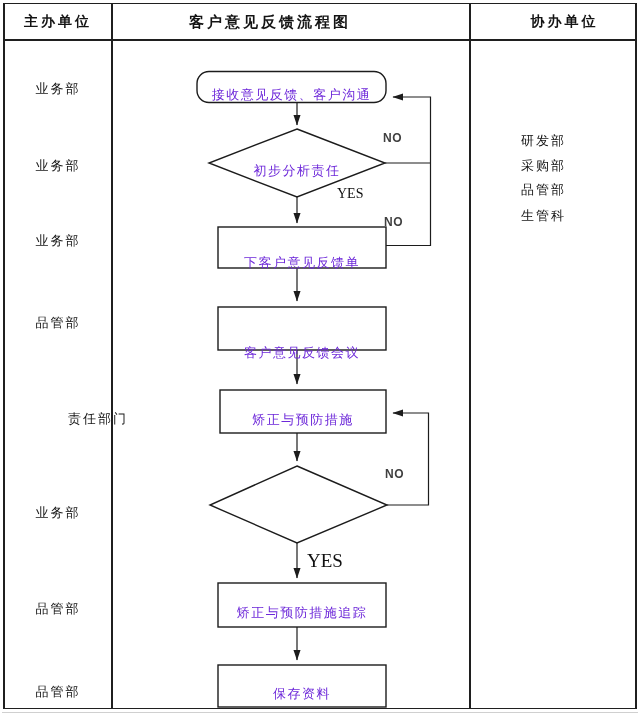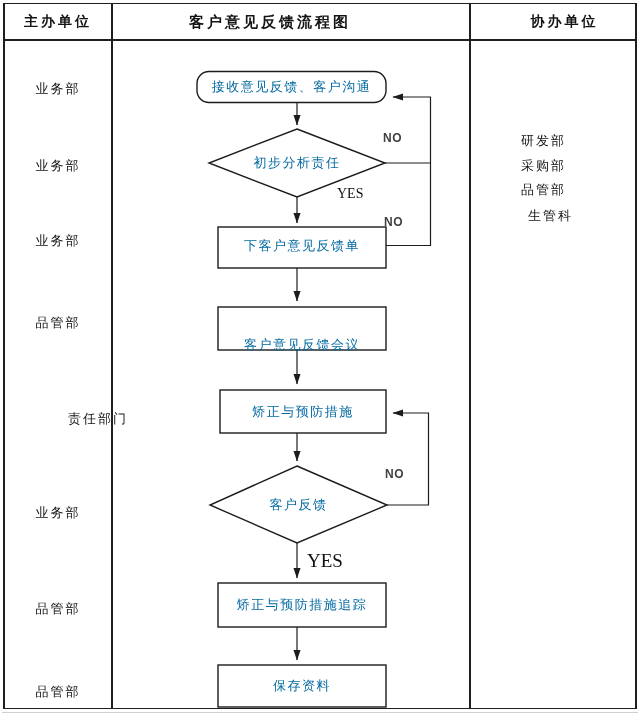--- a/index.html
+++ b/index.html
@@ -23,21 +23,22 @@
   .cn { letter-spacing: 2px; font-size: 13px; line-height: 15px; font-family: Liberation Serif, serif; }
   .hdr { font-size: 14px; font-weight: 700; letter-spacing: 3px; }
   .boxtxt {
     position: absolute;
     display: flex;
     align-items: center;
     justify-content: center;
     font-family: "DejaVu Serif", serif;
     font-size: 13px;
     letter-spacing: 1.5px;
-    color: #0369a1;
+    color: #6d28d9;
+    margin-top: 8px;
   }
   .no {
     position: absolute;
     font-family: "Liberation Sans", sans-serif;
     font-weight: 700;
     font-size: 12px;
     letter-spacing: 0.5px;
     color: #404040;
   }
   .yes-sm {
@@ -108,28 +109,27 @@
   <div class="txt center cn" style="left:4px; top:233px; width:108px;">业务部</div>
   <div class="txt center cn" style="left:4px; top:315px; width:108px;">品管部</div>
   <div class="txt center cn" style="left:4px; top:411px; width:100px;margin-left:44px;">责任部门</div>
   <div class="txt center cn" style="left:4px; top:505px; width:108px;">业务部</div>
   <div class="txt center cn" style="left:4px; top:601px; width:108px;">品管部</div>
   <div class="txt center cn" style="left:4px; top:684px; width:108px;">品管部</div>
 
   <div class="txt cn" style="left:521px; top:133px;">研发部</div>
   <div class="txt cn" style="left:521px; top:158px;">采购部</div>
   <div class="txt cn" style="left:521px; top:182px;">品管部</div>
-  <div class="txt cn" style="left:521px; top:208px;margin-left:7px;">生管科</div>
+  <div class="txt cn" style="left:521px; top:208px;">生管科</div>
 
   <div class="boxtxt" style="left:197px; top:71px;  width:189px; height:31px;">接收意见反馈、客户沟通</div>
   <div class="boxtxt" style="left:209px; top:153px; width:176px; height:20px;">初步分析责任</div>
-  <div class="boxtxt" style="left:218px; top:218px; width:168px; height:55px;">下客户意见反馈单</div>
+  <div class="boxtxt" style="left:218px; top:227px; width:168px; height:55px;">下客户意见反馈单</div>
   <div class="boxtxt" style="left:218px; top:325px; width:168px; height:40px;">客户意见反馈会议</div>
   <div class="boxtxt" style="left:220px; top:390px; width:166px; height:43px;">矫正与预防措施</div>
-  <div class="boxtxt" style="left:210px; top:495px; width:177px; height:20px;">客户反馈</div>
   <div class="boxtxt" style="left:218px; top:583px; width:168px; height:44px;">矫正与预防措施追踪</div>
   <div class="boxtxt" style="left:218px; top:665px; width:168px; height:42px;">保存资料</div>
 
   <div class="no" style="left:383px; top:131px;">NO</div>
   <div class="yes-sm" style="left:337px; top:186px;">YES</div>
   <div class="no" style="left:384px; top:215px;">NO</div>
   <div class="no" style="left:385px; top:467px;">NO</div>
   <div class="yes-lg" style="left:307px; top:550px;">YES</div>
 
 </div>

